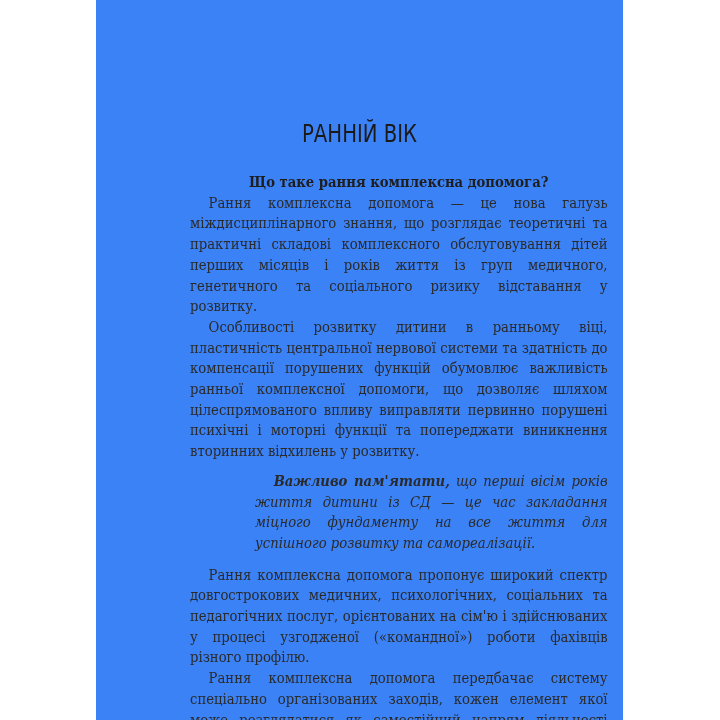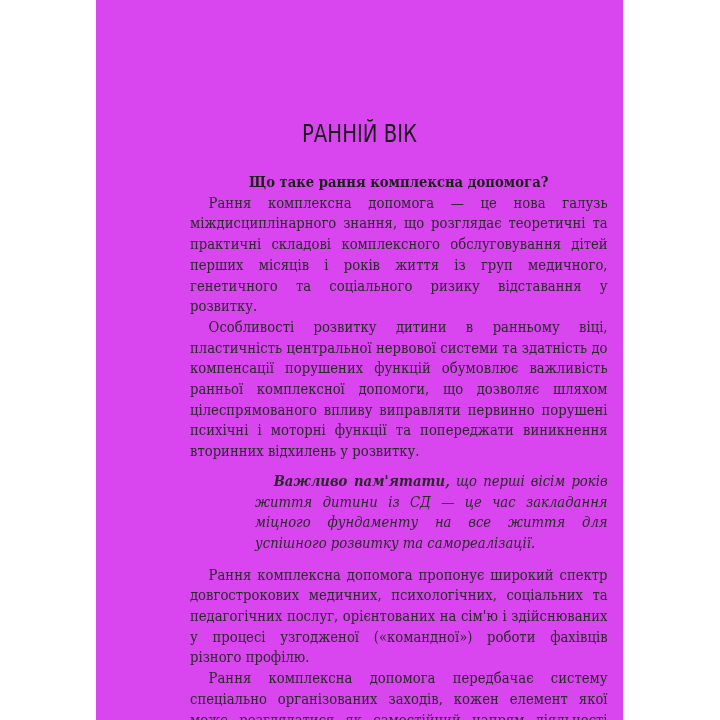--- a/index.html
+++ b/index.html
@@ -1,21 +1,21 @@
 <!DOCTYPE html>
 <html><head>
   <meta charset="utf-8">
   <style>
     html, body { margin: 0; padding: 0; }
     body {
       width: 720px; height: 720px; background: #ffffff; position: relative; overflow: hidden;
     }
     .page {
       position: absolute; left: 96px; top: 0; width: 527px; height: 720px;
-      background: #d946ef;
+      background: #3b82f6;
     }
     .title {
       position: absolute; left: 0; width: 100%; top: 120px; text-align: center;
       font-family: "DejaVu Sans", sans-serif; font-size: 24px; letter-spacing: 0px;
       color: #1a1a1a; transform: scaleX(0.82); transform-origin: center;
     }
     .content {
       position: absolute; left: 94px; top: 172px; width: 418px;
       font-family: "DejaVu Serif", serif; font-size: 14.2px; line-height: 20.7px;
       color: #2a2a2a; transform: scaleX(0.93); transform-origin: left top; width: 449px;

